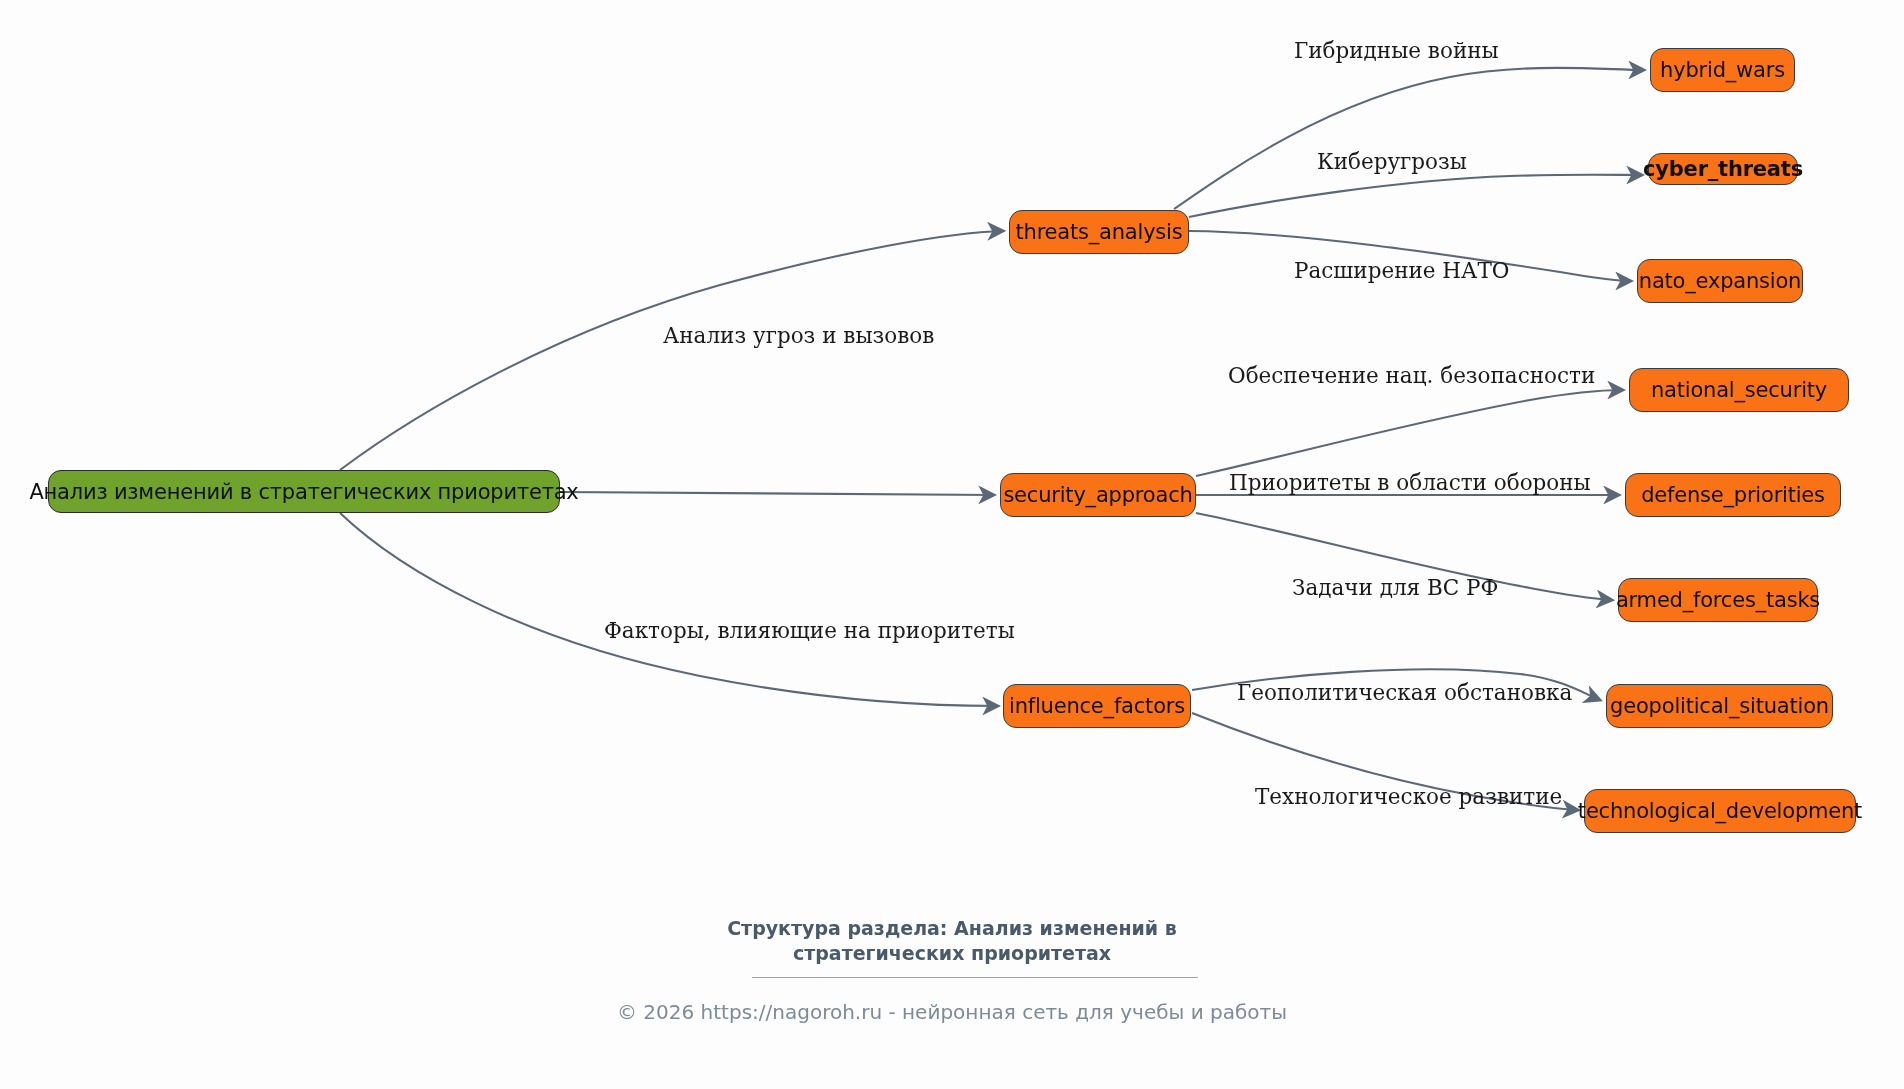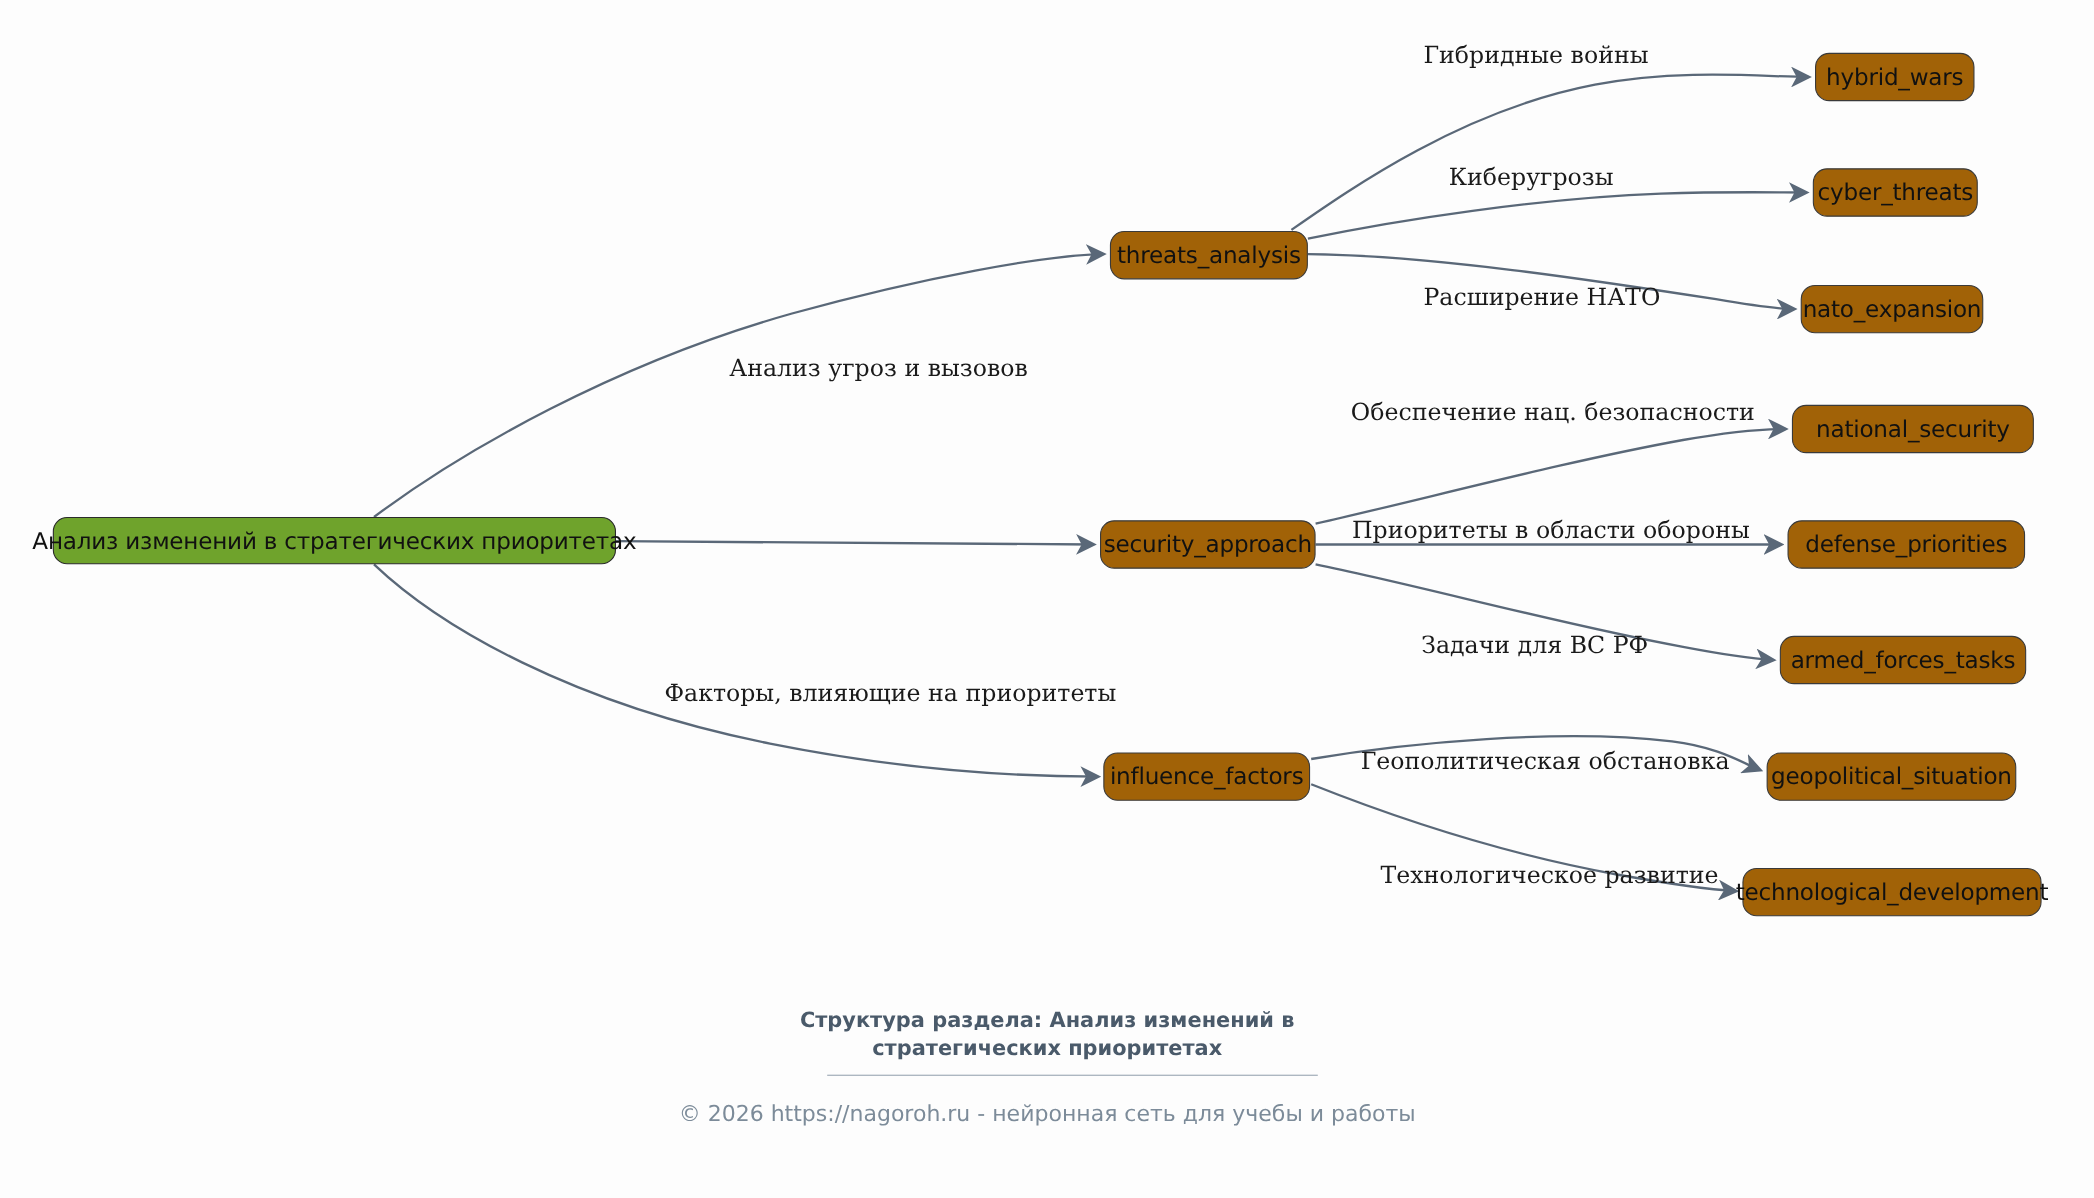--- a/index.html
+++ b/index.html
@@ -42,21 +42,21 @@
 
   .node-root {
     background: #6fa32c;
     border: 1.6px solid #2b2b2b;
     color: #111111;
     font-size: 21px;
     font-weight: 400;
   }
 
   .node-std {
-    background: #a16207;
+    background: #f97316;
     border: 1.8px solid #3a3a3a;
     color: #111111;
     font-size: 21px;
     font-weight: 400;
   }
 
   .edge-label {
     position: absolute;
     font-family: "DejaVu Serif", serif;
     font-size: 21.5px;
@@ -133,37 +133,37 @@
   <div class="node node-root" style="left:48px; top:470px; width:512px; height:43px;">
     <span>Анализ изменений в стратегических приоритетах</span>
   </div>
 
   <div class="node node-std" style="left:1009px; top:210px; width:180px; height:44px;">
     <span>threats_analysis</span>
   </div>
   <div class="node node-std" style="left:1650px; top:48px; width:145px; height:44px;">
     <span>hybrid_wars</span>
   </div>
-  <div class="node node-std" style="left:1648px; top:153px; width:150px; height:44px;">
+  <div class="node node-std" style="left:1648px; top:153px; width:150px; height:32px;font-weight:bold;">
     <span>cyber_threats</span>
   </div>
   <div class="node node-std" style="left:1637px; top:259px; width:166px; height:44px;">
     <span>nato_expansion</span>
   </div>
 
   <div class="node node-std" style="left:1000px; top:473px; width:196px; height:44px;">
     <span>security_approach</span>
   </div>
   <div class="node node-std" style="left:1629px; top:368px; width:220px; height:44px;">
     <span>national_security</span>
   </div>
   <div class="node node-std" style="left:1625px; top:473px; width:216px; height:44px;">
     <span>defense_priorities</span>
   </div>
-  <div class="node node-std" style="left:1618px; top:578px; width:224px; height:44px;">
+  <div class="node node-std" style="left:1618px; top:578px; width:200px; height:44px;">
     <span>armed_forces_tasks</span>
   </div>
 
   <div class="node node-std" style="left:1003px; top:684px; width:188px; height:44px;">
     <span>influence_factors</span>
   </div>
   <div class="node node-std" style="left:1606px; top:684px; width:227px; height:44px;">
     <span>geopolitical_situation</span>
   </div>
   <div class="node node-std" style="left:1584px; top:789px; width:272px; height:44px;">

